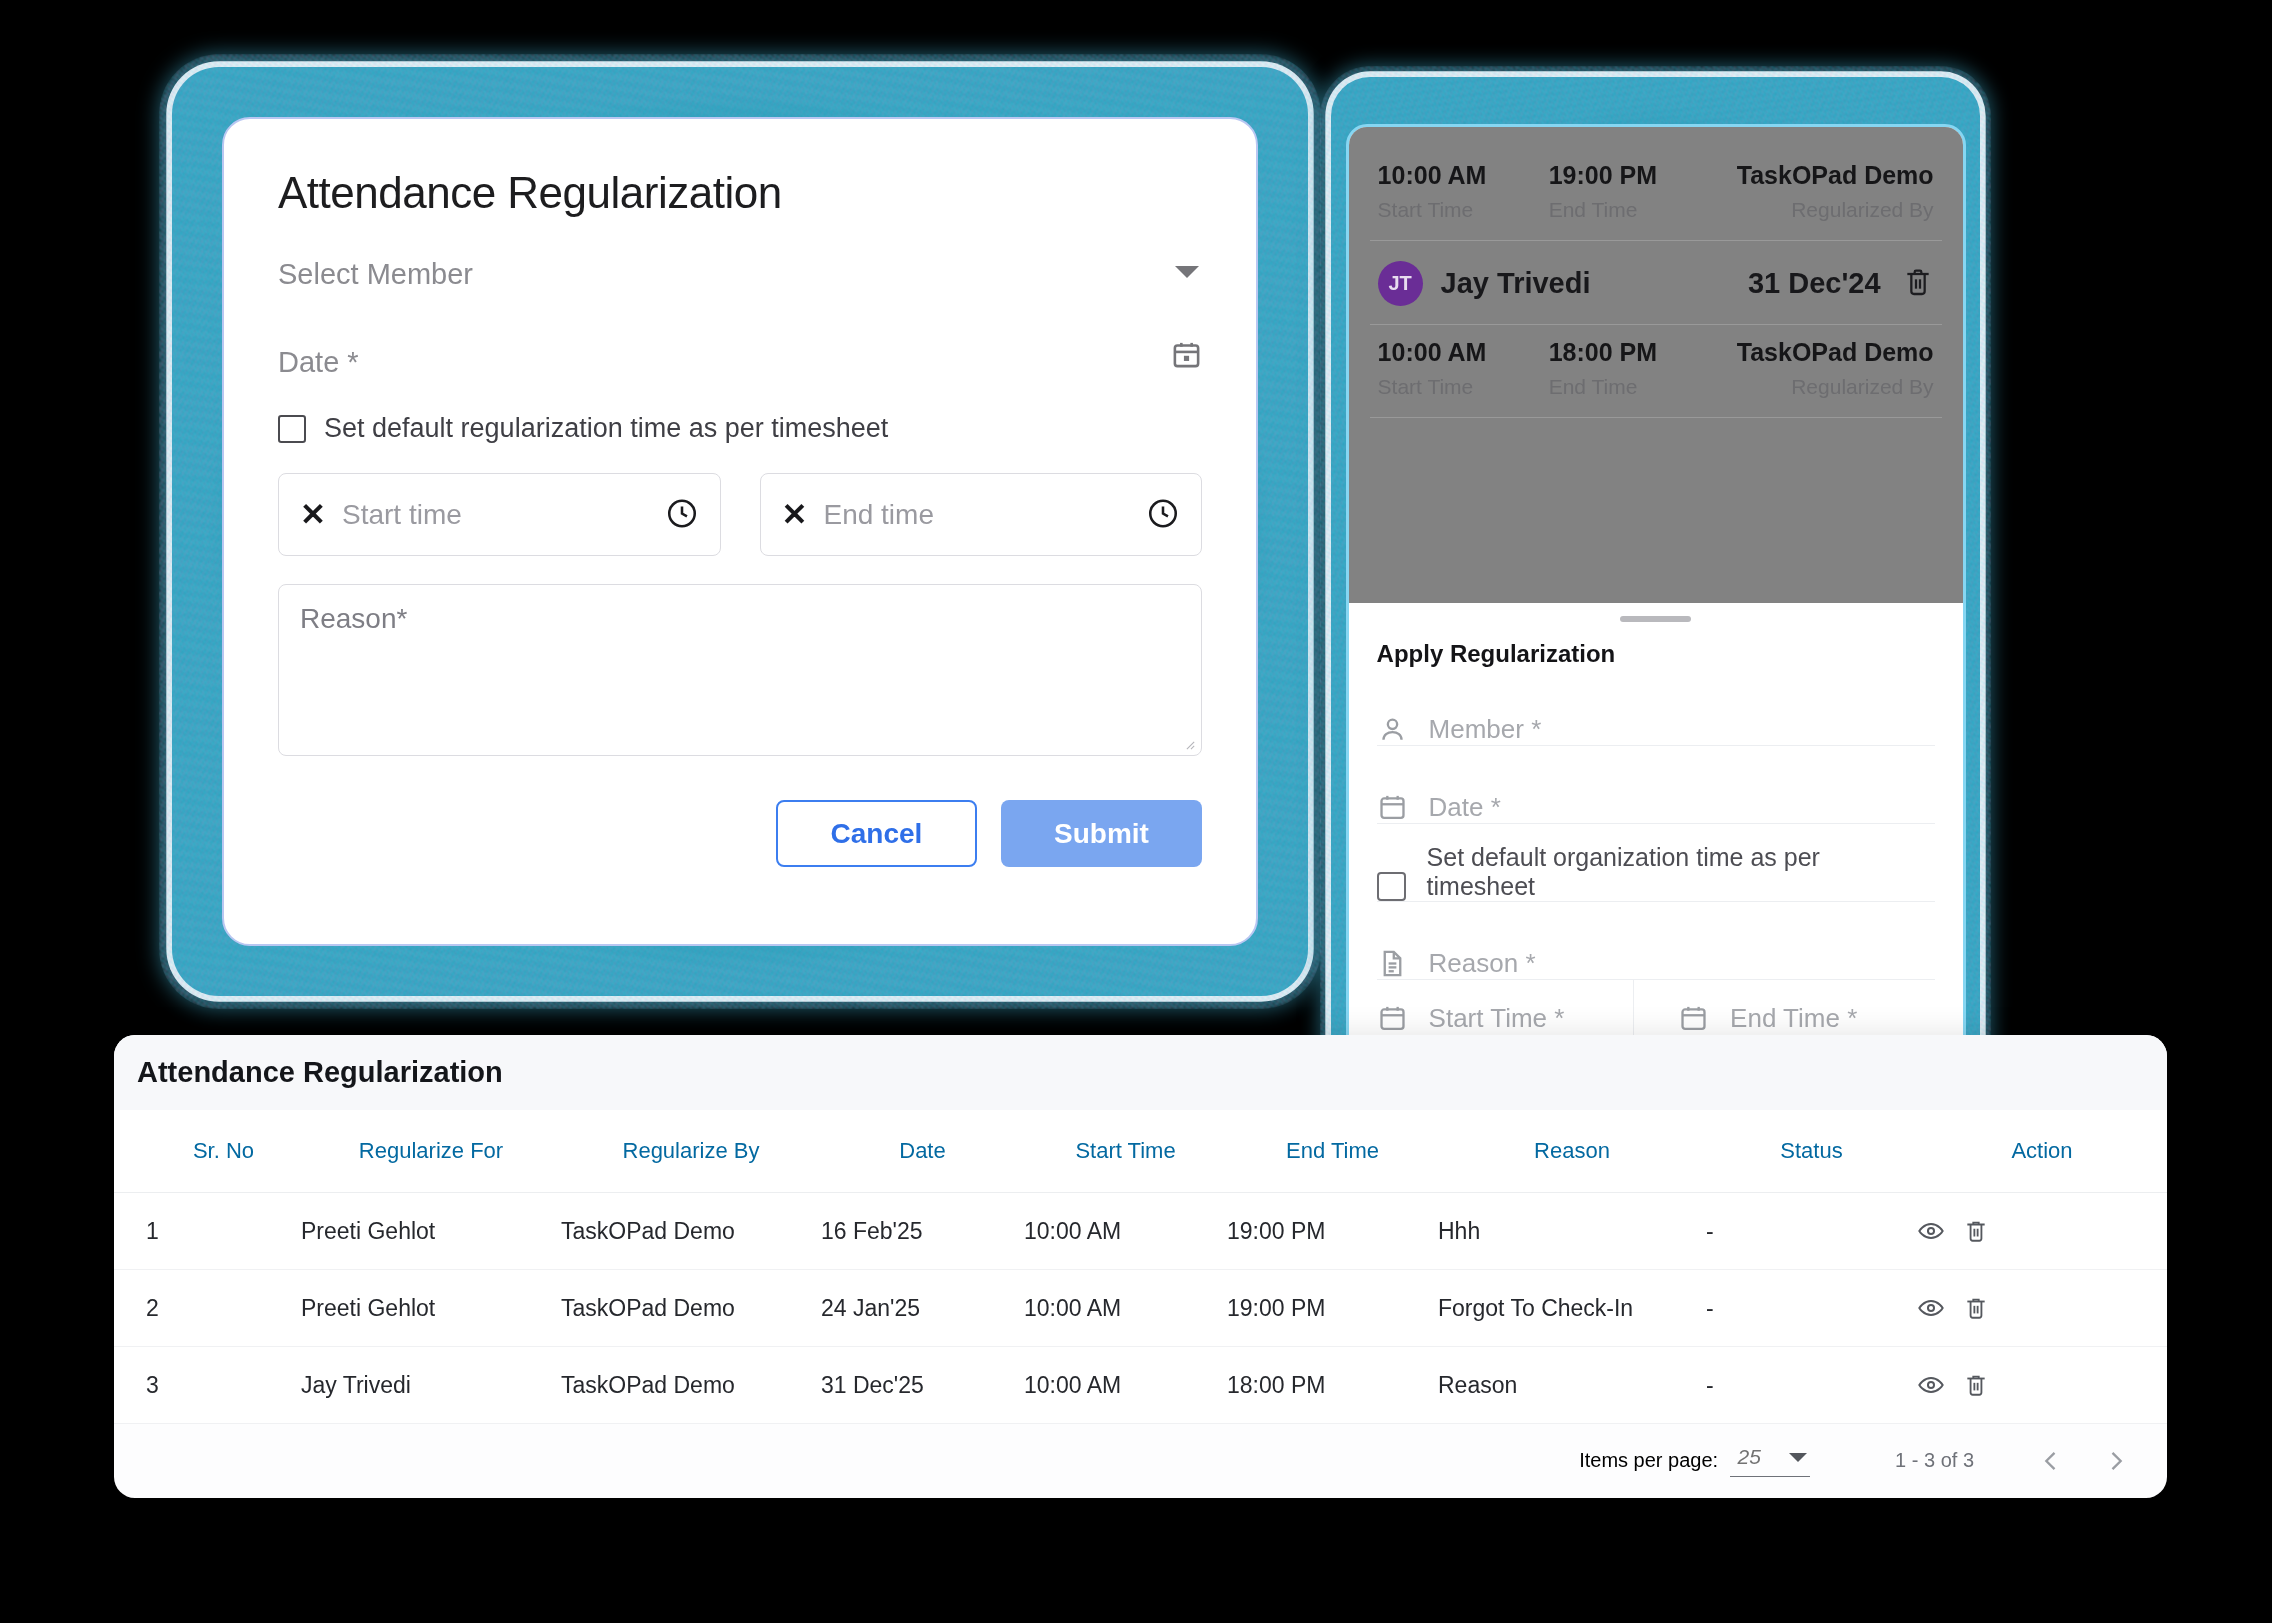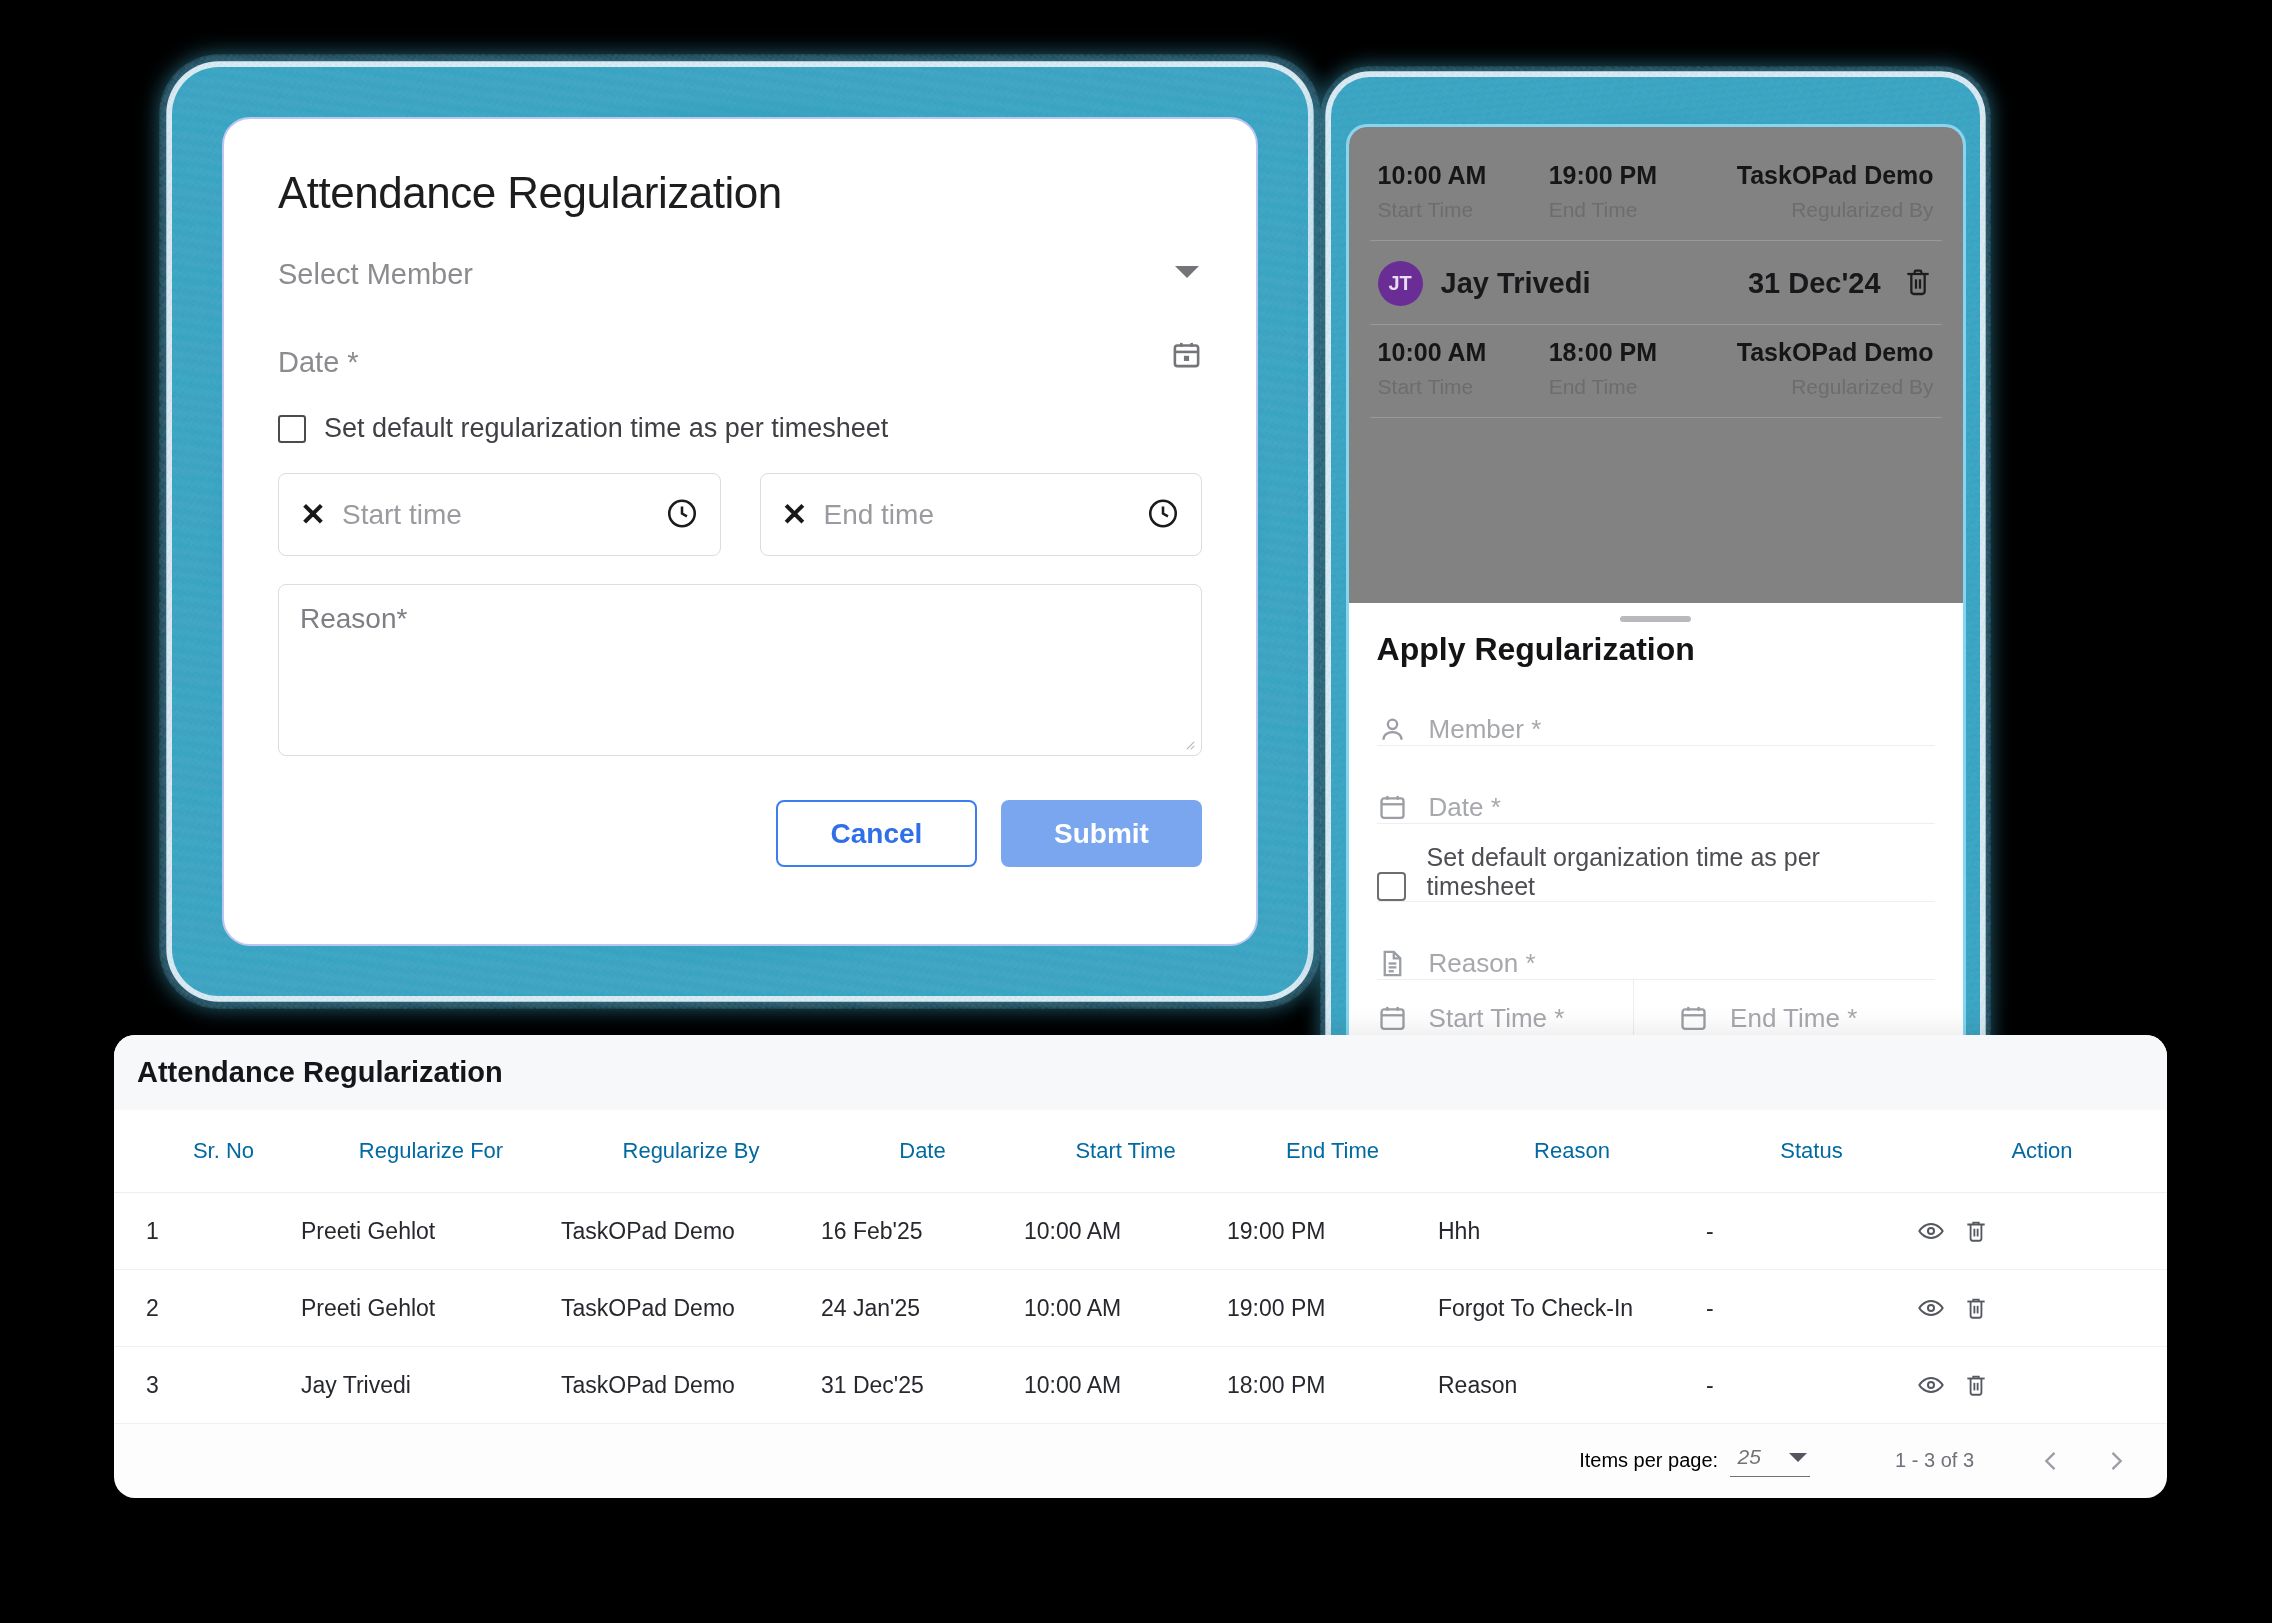--- a/index.html
+++ b/index.html
@@ -121,21 +121,21 @@
   }
   .person-name { font-size: 29px; color: #18181b; font-weight: 700; margin-left: 18px; }
   .person-date { font-size: 29px; color: #18181b; font-weight: 700; margin-left: auto; }
   .trash-dim { margin-left: 21px; }
 
   .sheet {
     background: #fff; border-top-left-radius: 18px; border-top-right-radius: 18px;
     padding: 0 28px; position: relative; height: 536px;
   }
   .grabber { width: 71px; height: 5.7px; border-radius: 3.2px; background: #b9b9bd; margin: 13px auto 0 auto; }
-  .sheet-title { font-size: 32px; font-weight: 700; color: #141417; margin-top: 9px; }
+  .sheet-title { font-size: 24px; font-weight: 700; color: #141417; margin-top: 18px; }
   .sheet-row { display: flex; align-items: flex-end; gap: 21px; height: 78px; border-bottom: 1.6px solid #eceef1; }
   .sheet-ph { font-size: 26px; color: #a6a8ad; }
   .sheet-row.split { padding: 0; }
   .split-half { flex: 1; display: flex; align-items: center; gap: 21px; height: 100%; }
   .split-half.first { border-right: 1.6px solid #eceef1; }
   .chk-sq { width: 29px; height: 29px; border: 2.4px solid #6d6d72; border-radius: 4px; flex: 0 0 auto; }
   .sheet-chk-text { font-size: 25px; color: #4d4d53; }
   .sheet-btns { display: flex; gap: 16px; margin-top: 28px; align-items: center; }
   .m-cancel {
     width: 130px; height: 67px; border: 1.6px solid #e7e8eb; border-radius: 8px; background: #fff;

